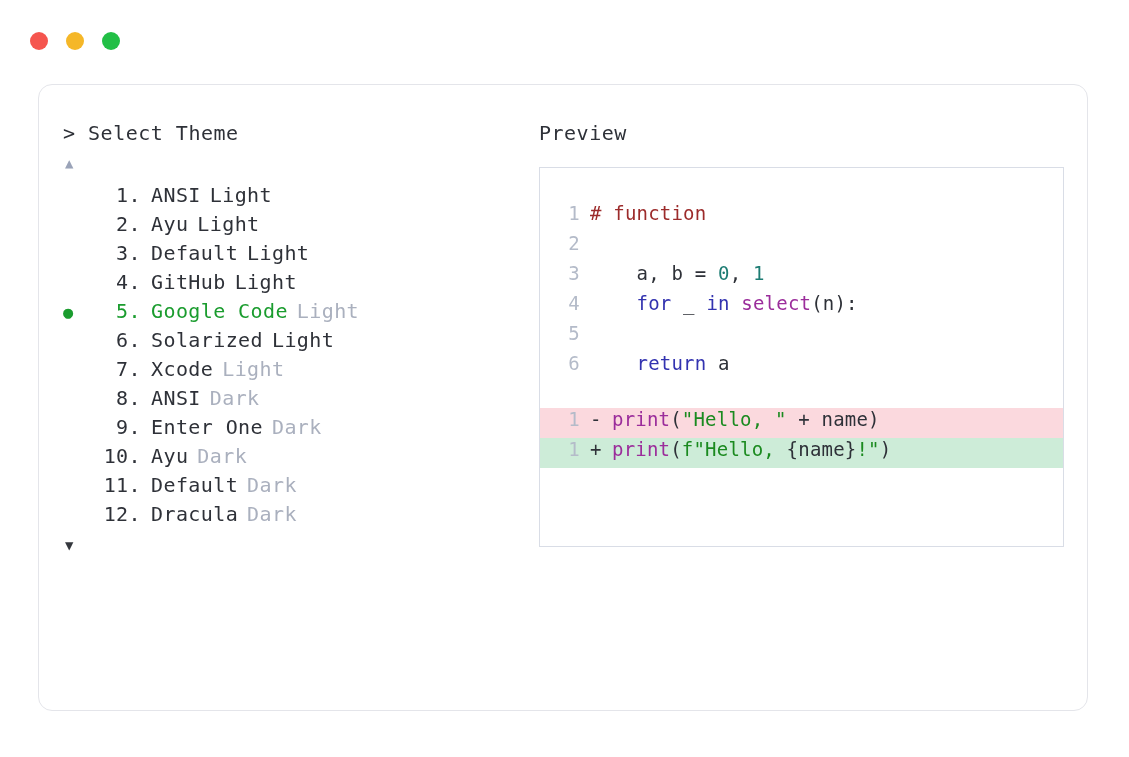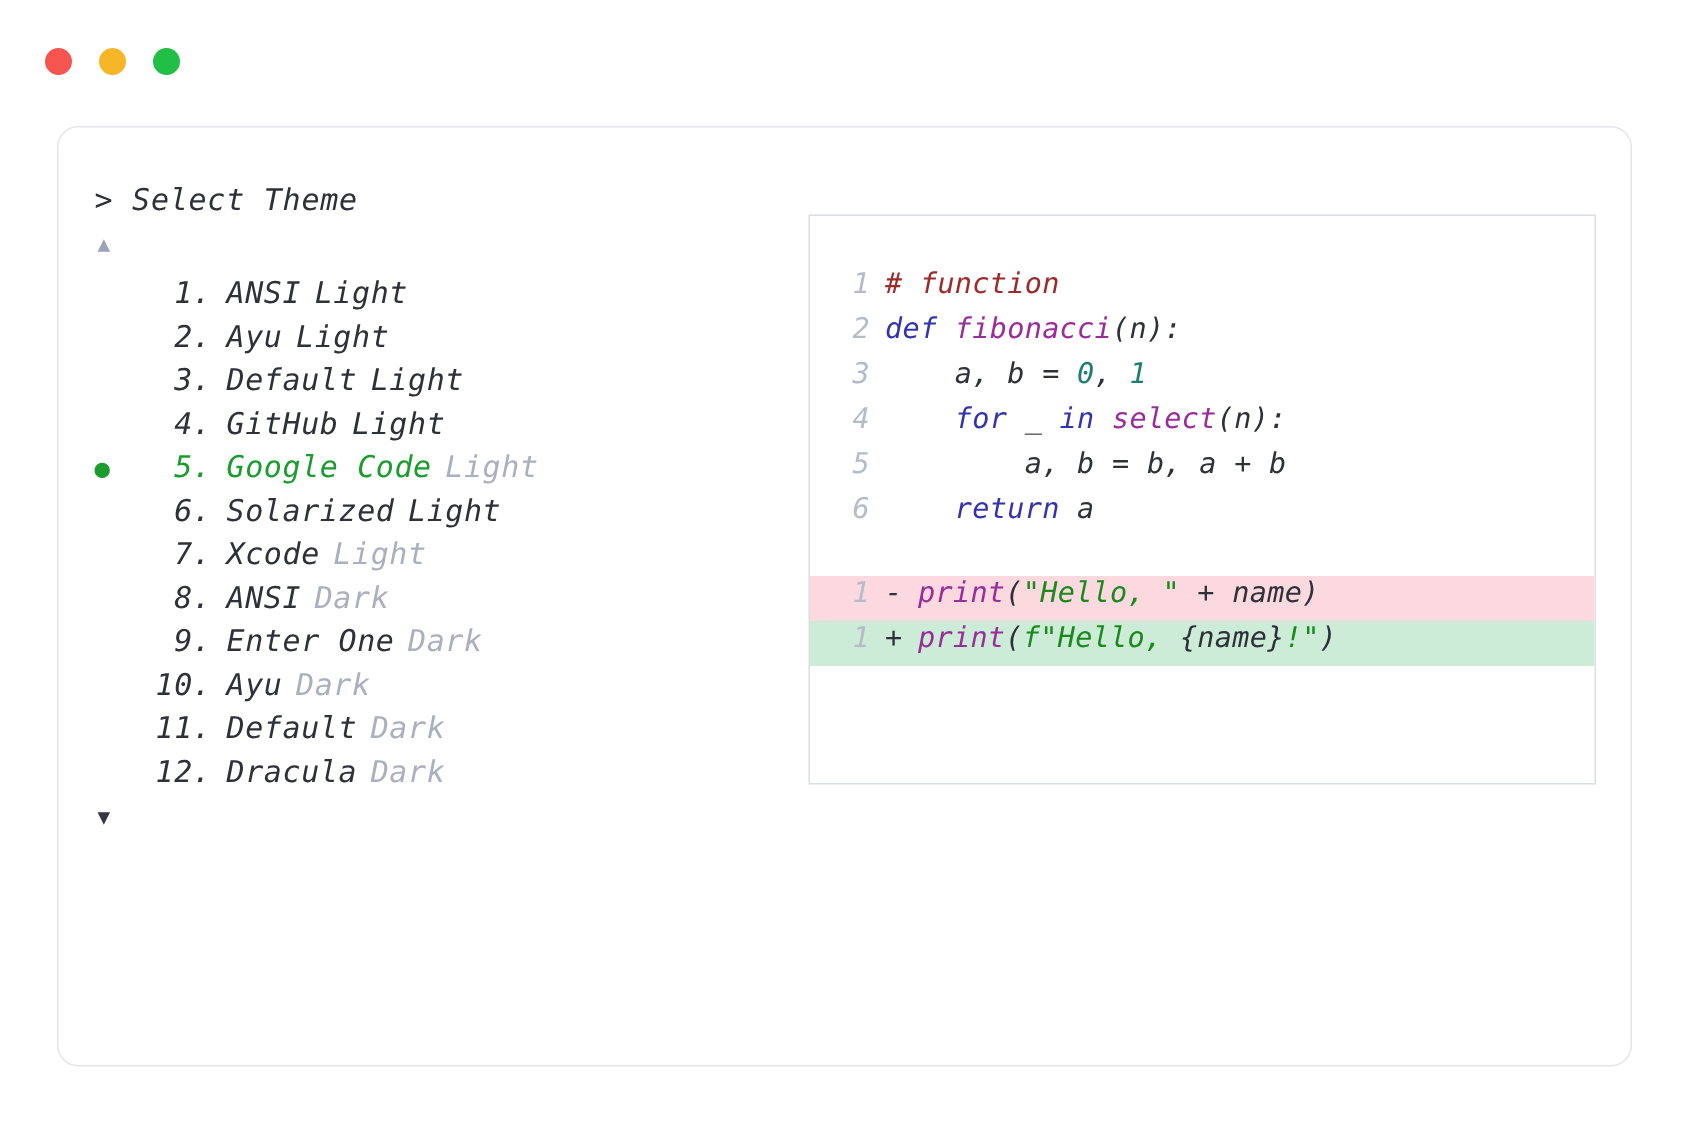--- a/index.html
+++ b/index.html
@@ -33,21 +33,20 @@
   .card {
     position: absolute;
     left: 38px;
     top: 84px;
     width: 1050px;
     height: 627px;
     box-sizing: border-box;
     border: 1.5px solid #e4e5ea;
     border-radius: 14px;
     background: #ffffff;
-    font-style: italic;
   }
 
   .panes {
     position: absolute;
     left: 0;
     top: 0;
     right: 0;
     bottom: 0;
   }
 
@@ -210,27 +209,28 @@
           <div class="theme-row"><span class="bullet-cell"></span><span class="idx-cell">9.</span><span class="name-cell">Enter One</span><span class="variant-cell">Dark</span></div>
           <div class="theme-row"><span class="bullet-cell"></span><span class="idx-cell">10.</span><span class="name-cell">Ayu</span><span class="variant-cell">Dark</span></div>
           <div class="theme-row"><span class="bullet-cell"></span><span class="idx-cell">11.</span><span class="name-cell">Default</span><span class="variant-cell">Dark</span></div>
           <div class="theme-row"><span class="bullet-cell"></span><span class="idx-cell">12.</span><span class="name-cell">Dracula</span><span class="variant-cell">Dark</span></div>
         </div>
       <div class="arrow arrow-down">▼</div>
     </div>
 
 
     <div class="right-pane">
+      <div class="preview-label">Preview</div>
       <div class="code-panel">
         <div>
             <div class="code-line"><span class="ln">1</span><span class="code-text"><span class="tok-com"># function</span></span></div>
-            <div class="code-line"><span class="ln">2</span><span class="code-text"><span class="tok-kw">def </span><span class="tok-fn">fibonacci</span><span class="tok-pl">(n):</span></span></div>
+            <div class="code-line"><span class="ln">2</span></div>
             <div class="code-line"><span class="ln">3</span><span class="code-text"><span class="tok-pl">    a, b = </span><span class="tok-num">0</span><span class="tok-pl">, </span><span class="tok-num">1</span></span></div>
             <div class="code-line"><span class="ln">4</span><span class="code-text"><span class="tok-pl">    </span><span class="tok-kw">for</span><span class="tok-pl"> _ </span><span class="tok-kw">in</span><span class="tok-pl"> </span><span class="tok-fn">select</span><span class="tok-pl">(n):</span></span></div>
-            <div class="code-line"><span class="ln">5</span><span class="code-text"><span class="tok-pl">        a, b = b, a + b</span></span></div>
+            <div class="code-line"><span class="ln">5</span></div>
             <div class="code-line"><span class="ln">6</span><span class="code-text"><span class="tok-pl">    </span><span class="tok-kw">return</span><span class="tok-pl"> a</span></span></div>
           </div>
         <div class="code-line blank"></div>
         <div>
             <div class="diff-line del"><span class="ln">1</span><span class="diff-sign">-</span><span class="code-text"><span class="tok-fn">print</span><span class="tok-pl">(</span><span class="tok-str">"Hello, "</span><span class="tok-pl"> + name)</span></span></div>
             <div class="diff-line add"><span class="ln">1</span><span class="diff-sign">+</span><span class="code-text"><span class="tok-fn">print</span><span class="tok-pl">(</span><span class="tok-str">f"Hello, </span><span class="tok-pl">{name}</span><span class="tok-str">!"</span><span class="tok-pl">)</span></span></div>
           </div>
       </div>
     </div>
 

